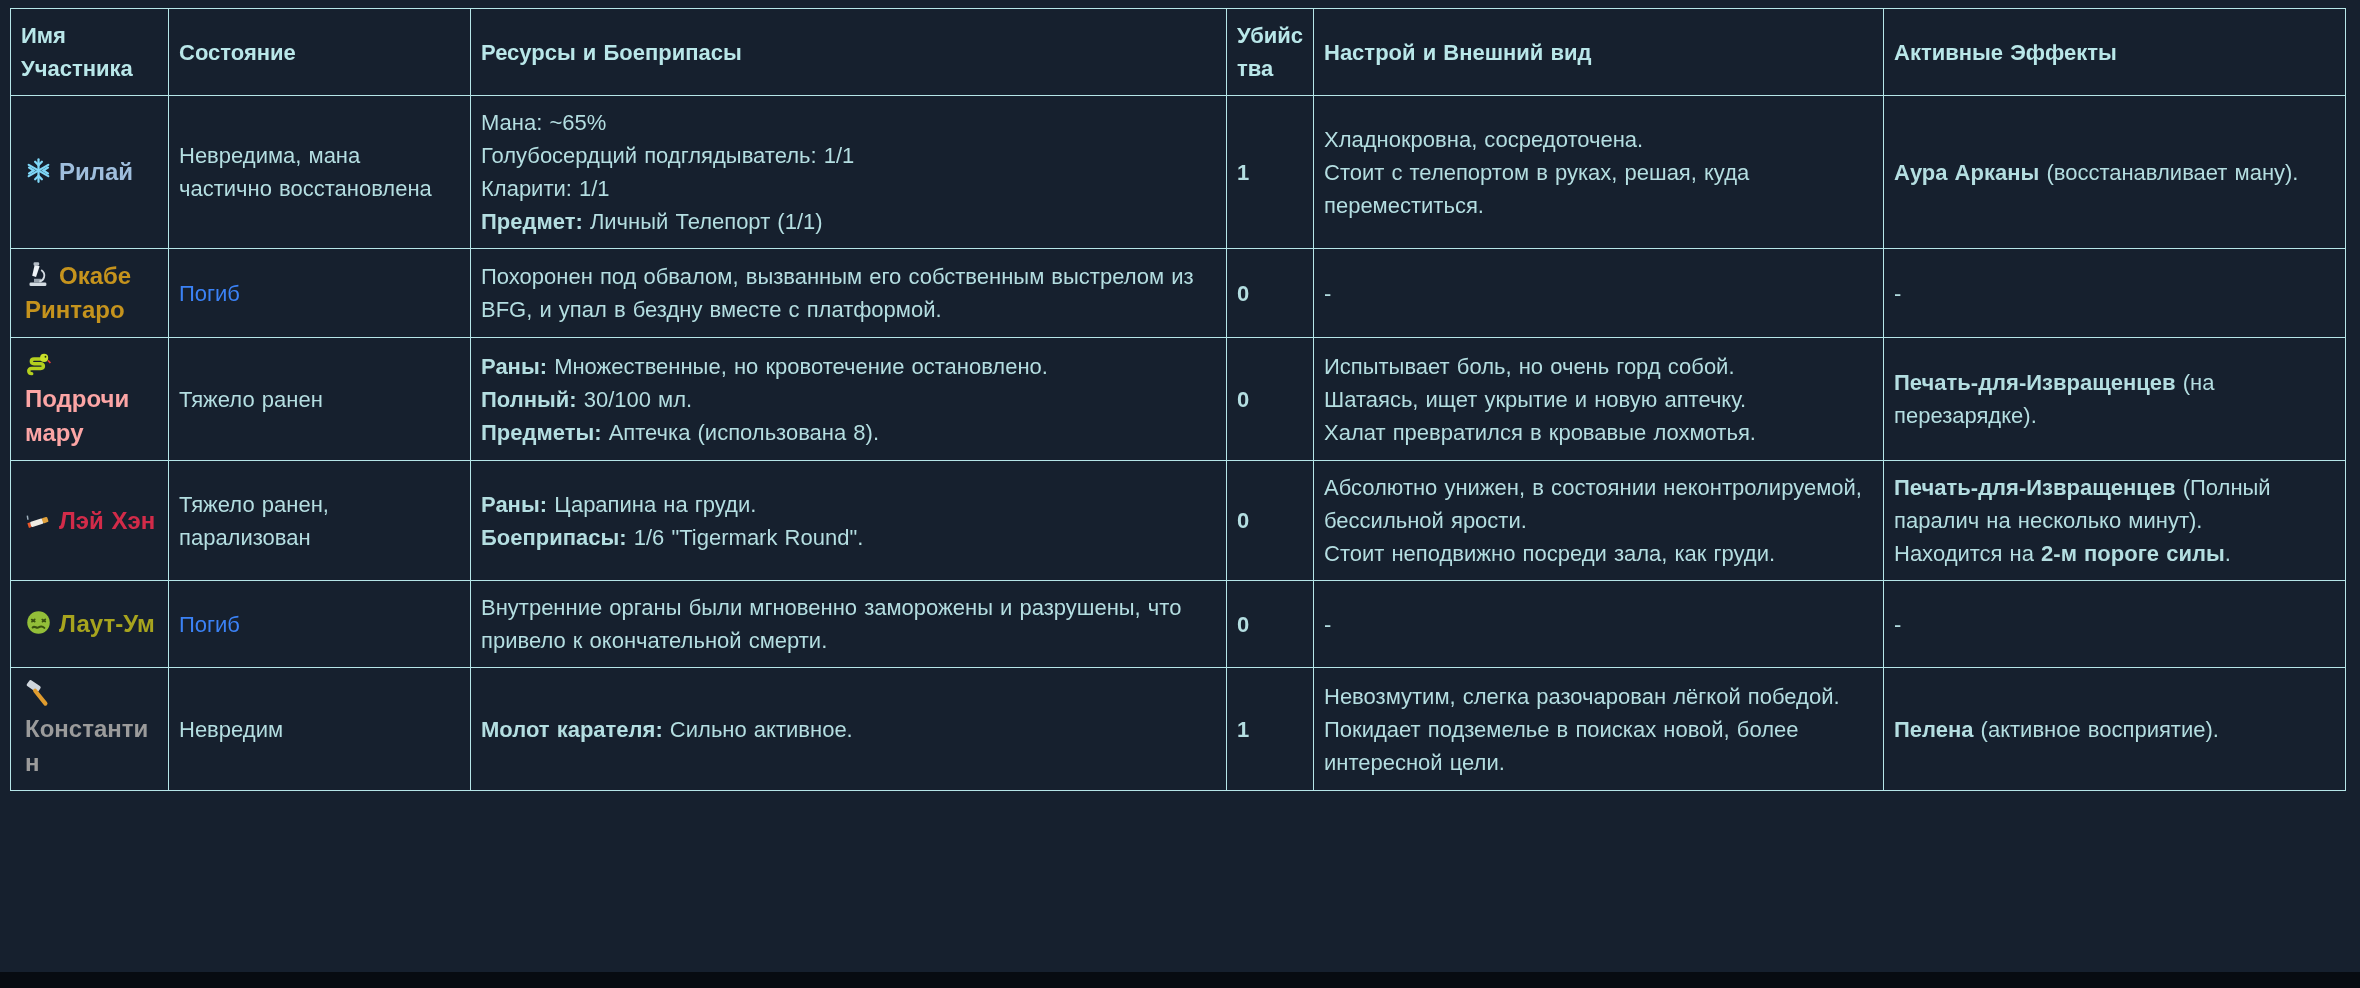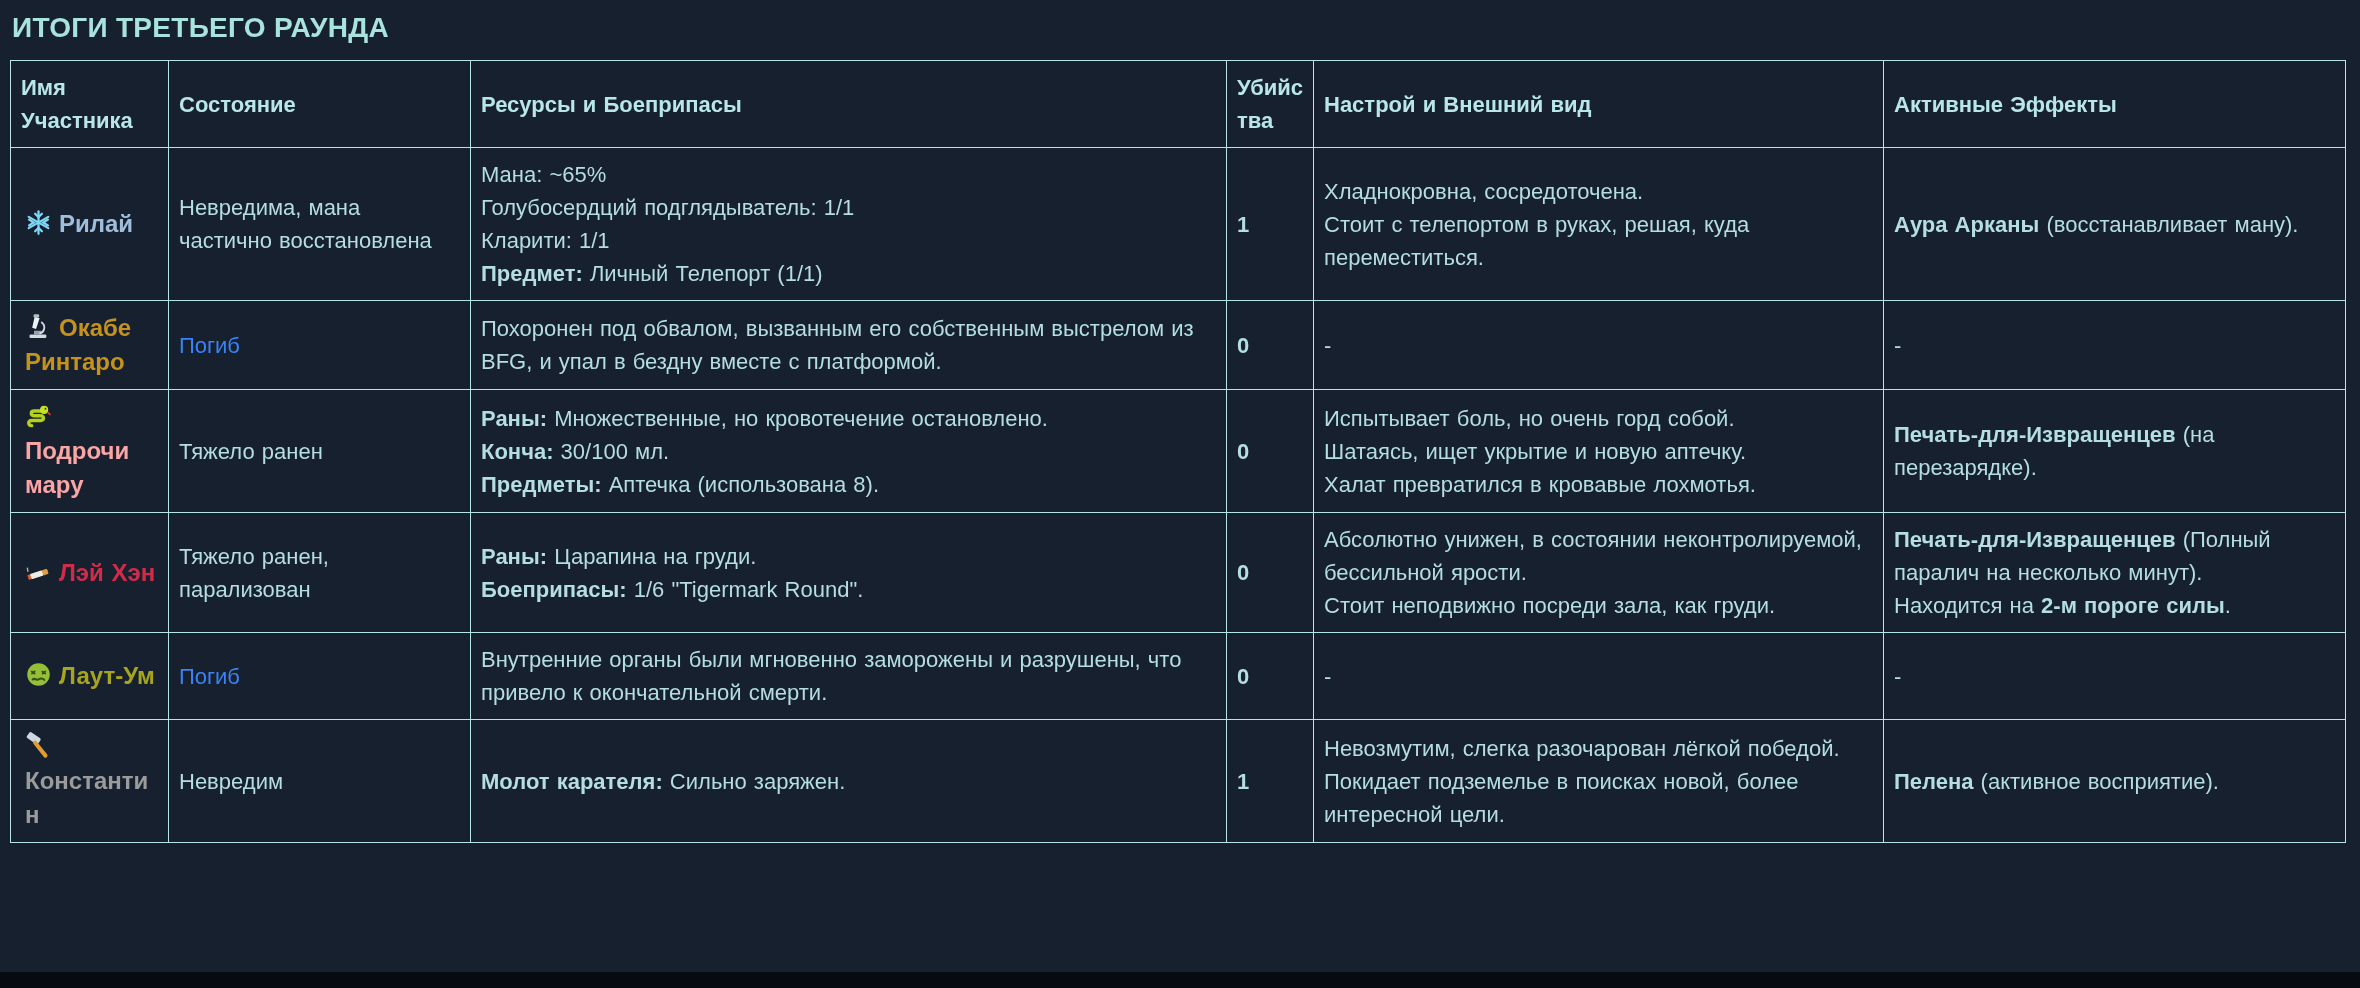--- a/index.html
+++ b/index.html
@@ -44,21 +44,20 @@
   .picon svg{width:27px;height:27px;display:block;}
   .bottom-bar{
     position:absolute;left:0;right:0;bottom:0;height:16px;
     background:#070b11;
   }
 </style>
 </head>
 <body>
 
 <div class="page">
-  <div class="page-title">ИТОГИ ТРЕТЬЕГО РАУНДА</div>
 
   <table class="results">
     <colgroup>
       <col style="width:158px">
         <col style="width:302px">
         <col style="width:756px">
       <col style="width:87px">
         <col style="width:570px">
         <col style="width:462px">
     </colgroup>
@@ -121,21 +120,21 @@
         <tr>
           <td class="c-name"><span class="picon"><svg viewBox="0 0 24 24">
                 <path d="M6 21c-3.4 0-3.8-4.6 0-4.6h8c3.2 0 3.2-4.2 0-4.2H8c-3.2 0-3.2-4.2 0-4.2h7" fill="none" stroke="#b4cf1e" stroke-width="3" stroke-linecap="round"></path>
                 <circle cx="17" cy="7" r="3.6" fill="#c9e02a"></circle>
                 <circle cx="18.2" cy="6" r=".8" fill="#23320a"></circle>
                 <path d="M20.4 9.2l2.2 2.4" stroke="#e23a3a" stroke-width="1.4"></path>
               </svg></span><span style="color: #fca5a5;">Подрочи мару</span></td>
           <td class="c-state"><span class="">Тяжело ранен</span></td>
           <td class="c-resources">
             <div class="line"><span class="b">Раны:</span><span class=""> Множественные, но кровотечение остановлено.</span></div>
-            <div class="line"><span class="b">Конча:</span><span class=""> 30/100 мл.</span></div>
+            <div class="line"><span class="b">Полный:</span><span class=""> 30/100 мл.</span></div>
             <div class="line"><span class="b">Предметы:</span><span class=""> Аптечка (использована 8).</span></div>
           </td>
           <td class="c-kills">0</td>
           <td class="c-mood">
             <div class="line">Испытывает боль, но очень горд собой.</div>
             <div class="line">Шатаясь, ищет укрытие и новую аптечку.</div>
             <div class="line">Халат превратился в кровавые лохмотья.</div>
           </td>
           <td class="c-effects">
             <div class="line"><span class="b">Печать-для-Извращенцев</span><span class=""> (на перезарядке).</span></div>
@@ -185,21 +184,21 @@
         </tr>
         <tr>
           <td class="c-name"><span class="picon"><svg viewBox="0 0 24 24">
                 <g transform="rotate(34 8 6)">
                   <rect x="1.5" y="2.5" width="12" height="6.4" rx="1.6" fill="#cfd6dd"></rect>
                 </g>
                 <path d="M9 9.5L18.2 21" stroke="#e09c2e" stroke-width="3.6" stroke-linecap="round"></path>
               </svg></span><span style="color: rgb(155, 155, 155);">Константин</span></td>
           <td class="c-state"><span class="">Невредим</span></td>
           <td class="c-resources">
-            <div class="line"><span class="b">Молот карателя:</span><span class=""> Сильно заряжен.</span></div>
+            <div class="line"><span class="b">Молот карателя:</span><span class=""> Сильно активное.</span></div>
           </td>
           <td class="c-kills">1</td>
           <td class="c-mood">
             <div class="line">Невозмутим, слегка разочарован лёгкой победой.</div>
             <div class="line">Покидает подземелье в поисках новой, более интересной цели.</div>
           </td>
           <td class="c-effects">
             <div class="line"><span class="b">Пелена</span><span class=""> (активное восприятие).</span></div>
           </td>
         </tr>

